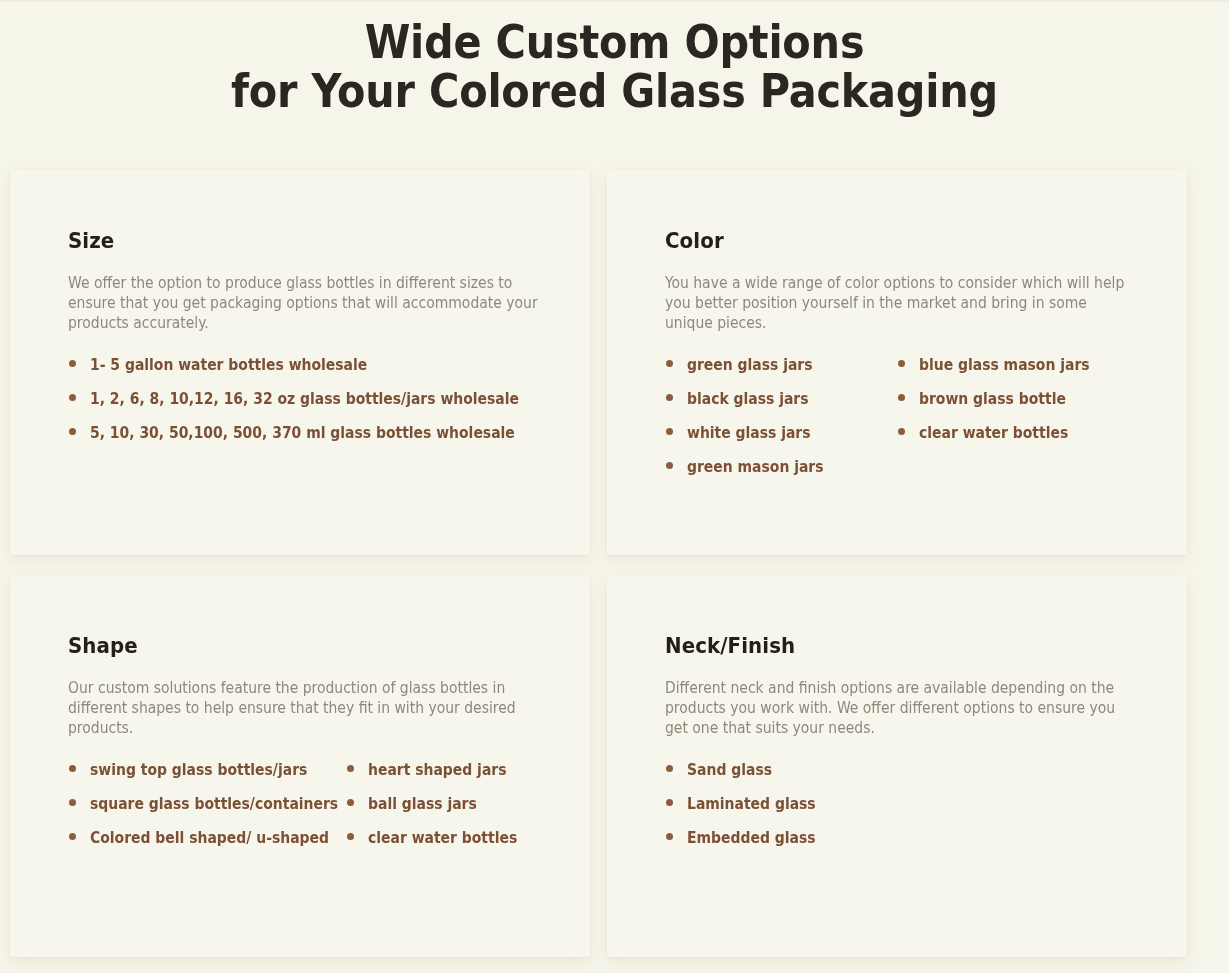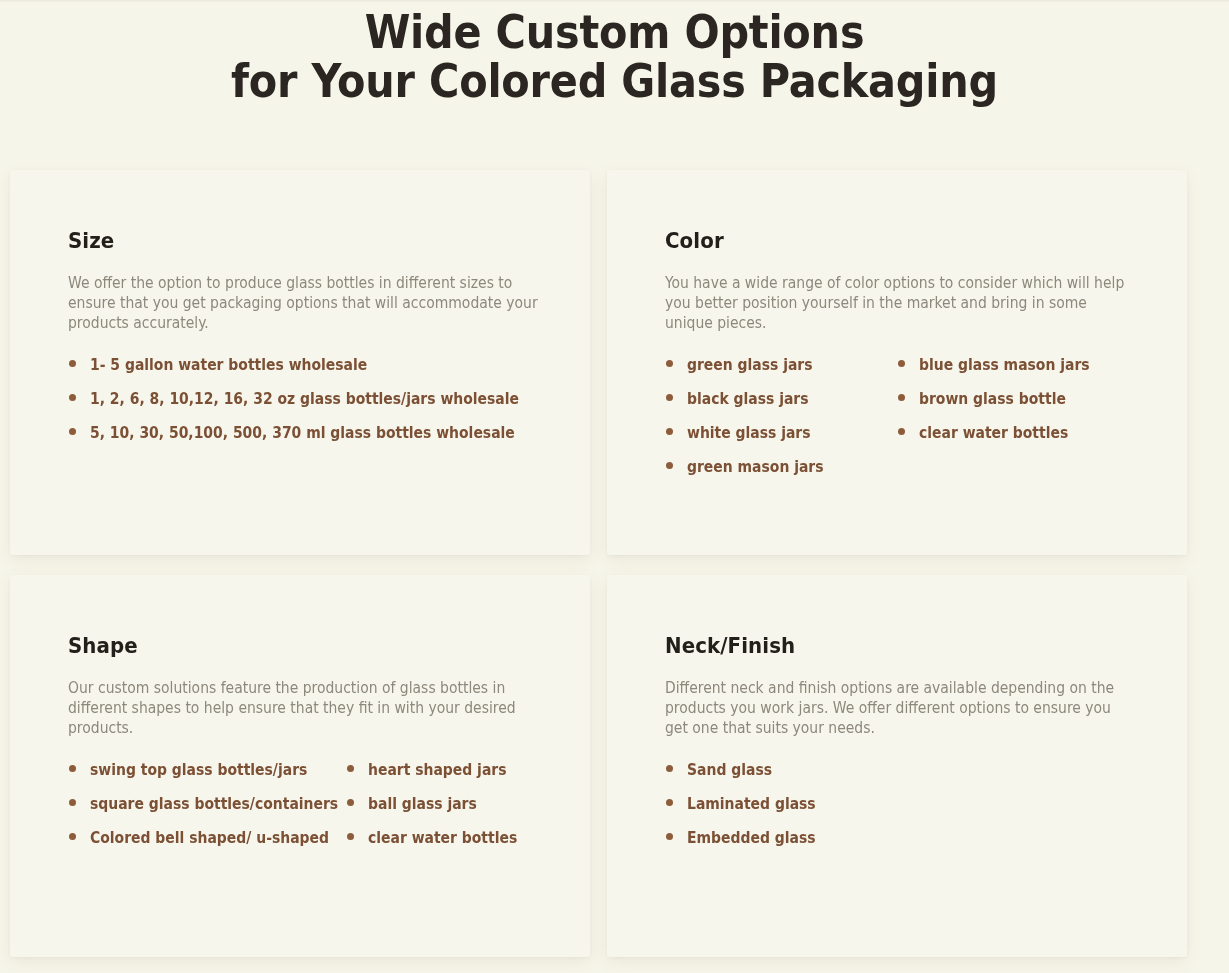--- a/index.html
+++ b/index.html
@@ -19,21 +19,21 @@
     position: absolute;
     top: 0; left: 0; right: 0;
     height: 3px;
     background: linear-gradient(to bottom, #e9e8da 0%, #f2f1e4 60%, #f6f5e9 100%);
     pointer-events: none;
   }
 
   
   .page-heading {
     margin: 0;
-    padding: 8px 0 0 0;
+    padding: 18px 0 0 0;
     text-align: center;
     color: #2c2622;
     font-family: "DejaVu Sans Condensed", "Liberation Sans Narrow", "Liberation Sans", sans-serif;
     font-weight: 700;
     font-size: 46px;
     line-height: 49px;
     letter-spacing: -0.2px;
     font-stretch: condensed;
   }
   .page-heading .line {
@@ -221,21 +221,21 @@
         <li class="bullet-item">
           <span class="bullet-dot"></span>
           <span>clear water bottles</span>
         </li>
       </ul>
     </div>
   </section>
 
   <section class="option-card">
     <h2 class="card-title">Neck/Finish</h2>
-    <p class="card-desc narrow">Different neck and finish options are available depending on the products you work jars. We offer different options to ensure you get one that suits your needs.</p>
+    <p class="card-desc narrow">Different neck and finish options are available depending on the products you work with. We offer different options to ensure you get one that suits your needs.</p>
     <ul class="bullet-list">
       <li class="bullet-item">
         <span class="bullet-dot"></span>
         <span>Sand glass</span>
       </li>
       <li class="bullet-item">
         <span class="bullet-dot"></span>
         <span>Laminated glass</span>
       </li>
       <li class="bullet-item">

